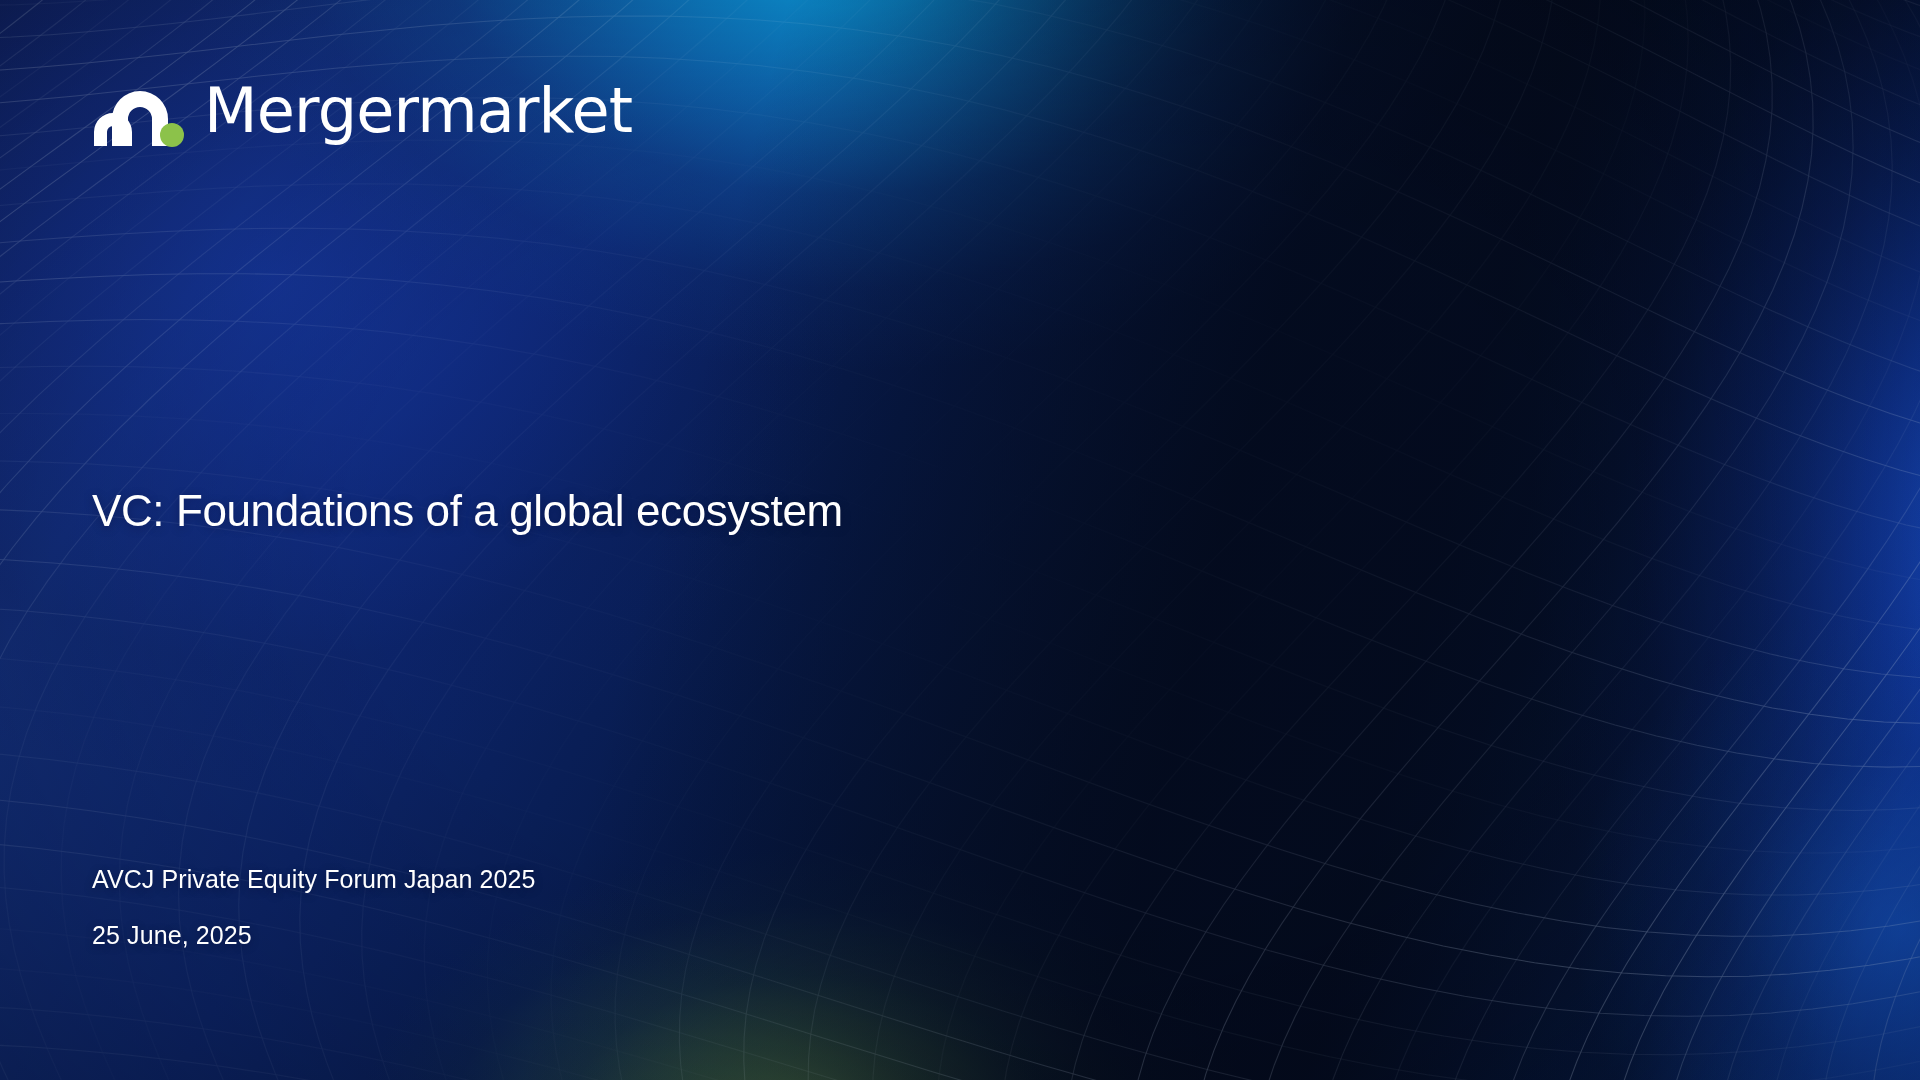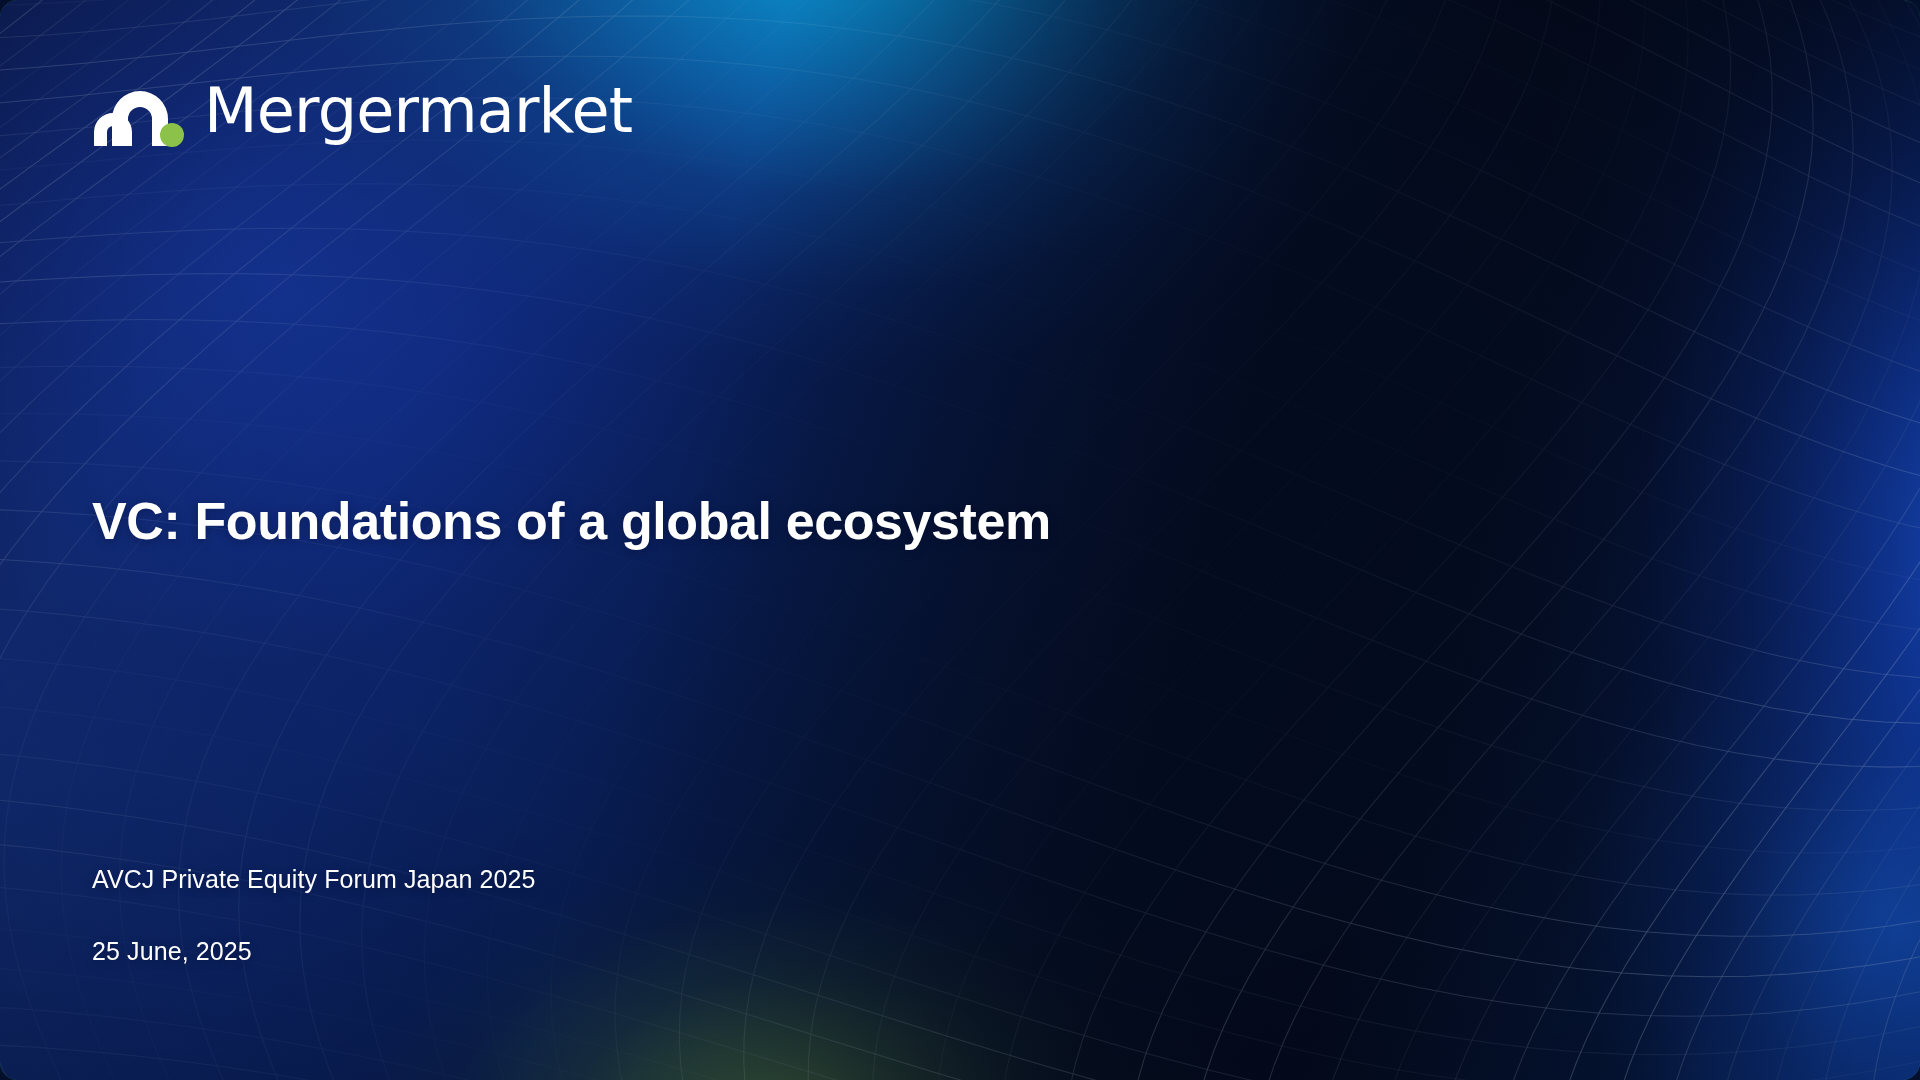--- a/index.html
+++ b/index.html
@@ -11,21 +11,20 @@
   body {
     font-family: "Liberation Sans", "DejaVu Sans", sans-serif;
   }
 
   #slide {
     position: relative;
     width: 1920px;
     height: 1080px;
     overflow: hidden;
     background: #15803d;
-    border-radius: 18px;
   }
 
   
   .bg-layer {
     position: absolute;
     inset: 0;
     pointer-events: none;
   }
 
   
@@ -149,22 +148,22 @@
     line-height: 1;
     white-space: nowrap;
     font-family: "DejaVu Sans", "Liberation Sans", sans-serif;
   }
 
   .slide-title {
     position: absolute;
     left: 92px;
     top: 457px;
     color: #ffffff;
-    font-size: 52px;
-    font-weight: bold;
+    font-size: 44px;
+    font-weight: normal;
     letter-spacing: -0.4px;
     line-height: 1.15;
     white-space: nowrap;
     text-shadow: 0 2px 10px rgba(0,10,40,0.35);
   }
 
   .footer {
     position: absolute;
     left: 92px;
     top: 866px;
@@ -172,21 +171,21 @@
   .footer-event,
   .footer-date {
     color: #ffffff;
     font-size: 25px;
     font-weight: normal;
     letter-spacing: 0.1px;
     line-height: 1.1;
     white-space: nowrap;
     text-shadow: 0 2px 8px rgba(0,10,40,0.45);
   }
-  .footer-date { margin-top: 44px; }
+  .footer-date { margin-top: 28px; }
 </style>
 </head>
 <body>
 
 <div id="slide">
 
   <div class="bg-layer bg-base"></div>
   <div class="bg-layer bg-blueleft"></div>
   <div class="bg-layer bg-blueright"></div>
   <div class="bg-layer bg-blueright2"></div>

